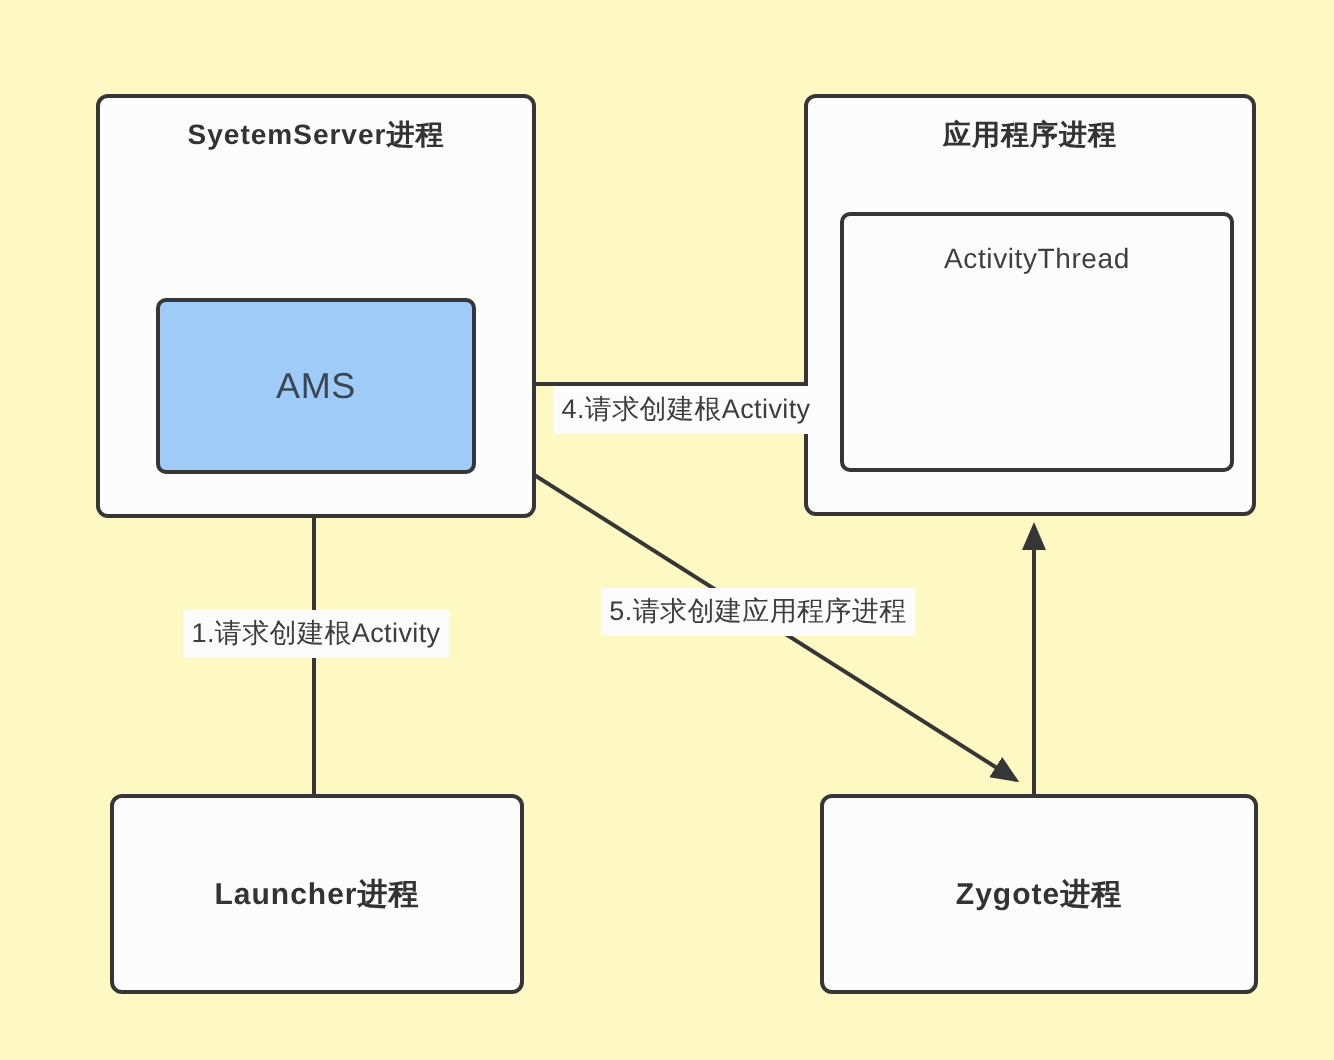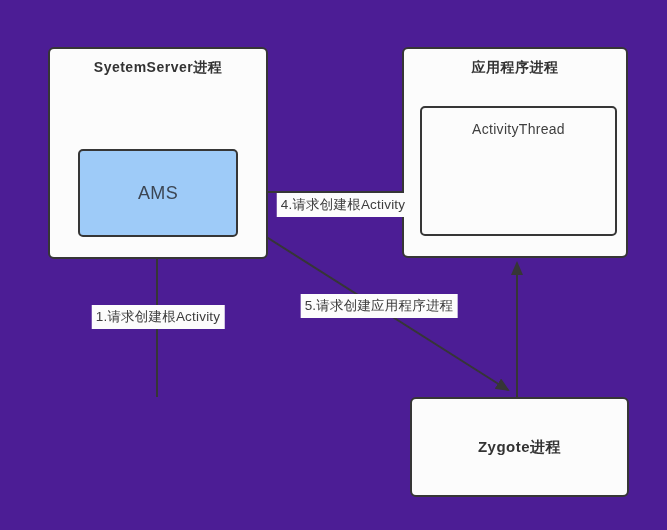--- a/index.html
+++ b/index.html
@@ -7,21 +7,21 @@
   body {
     font-family: "Liberation Sans", "DejaVu Sans", sans-serif;
     background: #fcfcfc;
     color: #383838;
     overflow: hidden;
   }
   .canvas {
     position: relative;
     width: 667px;
     height: 530px;
-    background: #4c1d95;
+    background: #fef9c3;
   }
   .edges {
     position: absolute;
     left: 0; top: 0;
     width: 667px; height: 530px;
     z-index: 1;
   }
   .box {
     position: absolute;
     border: 2px solid #363636;
@@ -121,20 +121,21 @@
 
   <div class="box" id="box-appprocess">
     <div class="box-title">应用程序进程</div>
   </div>
 
   <div class="box" id="box-activitythread">
     <div class="box-title plain">ActivityThread</div>
   </div>
 
 
+  <div class="box centered-label" id="box-launcher">Launcher进程</div>
 
   <div class="box centered-label" id="box-zygote">Zygote进程</div>
 
   <div class="edge-label" id="label-step1">1.请求创建根Activity</div>
   <div class="edge-label" id="label-step2">5.请求创建应用程序进程</div>
   <div class="edge-label" id="label-step4">4.请求创建根Activity</div>
 
 </div>
 
 </body></html>

